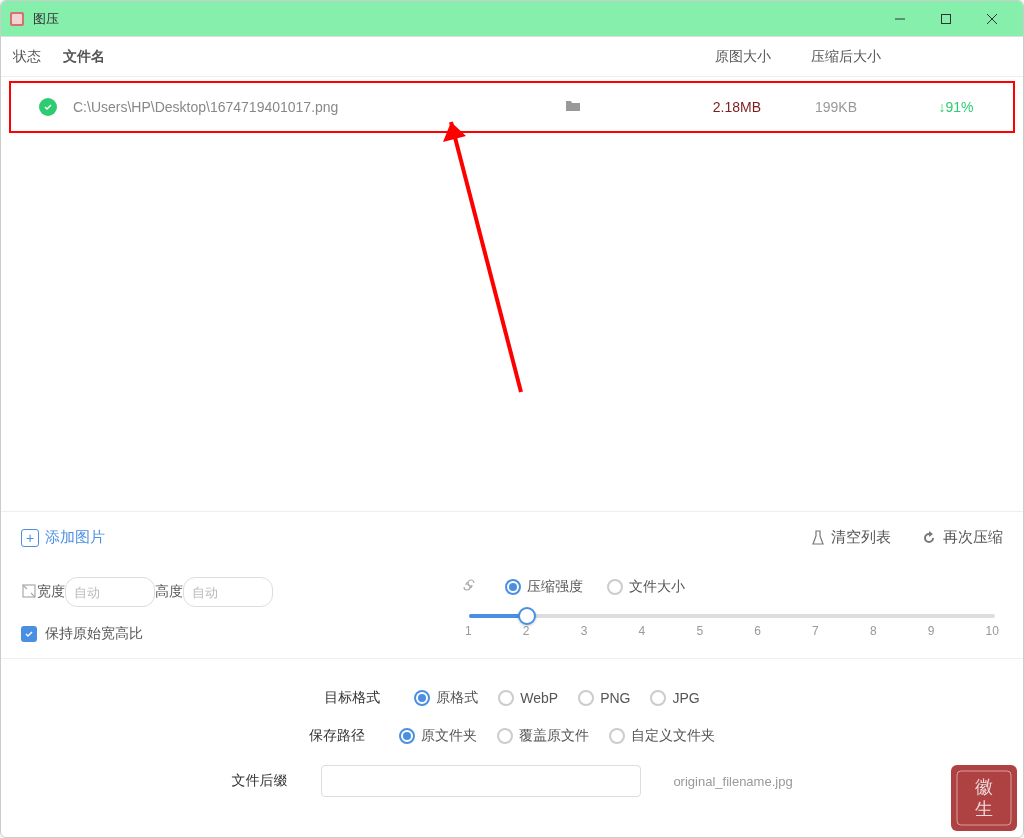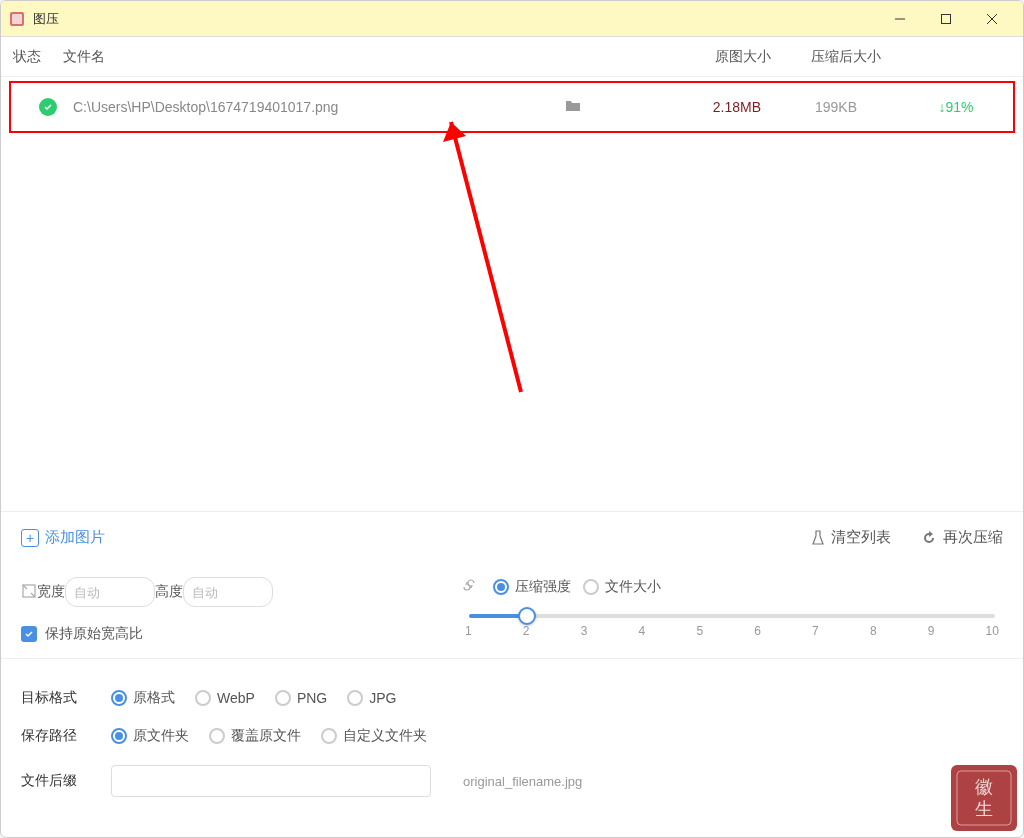--- a/index.html
+++ b/index.html
@@ -1,29 +1,29 @@
 <!DOCTYPE html>
 <html><head>
 <meta charset="utf-8">
 <style>
 * { margin: 0; padding: 0; box-sizing: border-box; font-family: "Microsoft YaHei", -apple-system, sans-serif; }
 body { background: #f5f5f5; display: flex; justify-content: center; align-items: flex-start; }
 .window { width: 1024px; height: 838px; background: #fff; border: 1px solid #ccc; border-radius: 6px; overflow: hidden; display: flex; flex-direction: column; position: relative; }
 
 
-.titlebar { height: 36px; background: #fef9c3; display: flex; align-items: center; padding: 0 8px; border-bottom: 1px solid #ddd; }
+.titlebar { height: 36px; background: #86efac; display: flex; align-items: center; padding: 0 8px; border-bottom: 1px solid #ddd; }
 .titlebar .app-icon { width: 16px; height: 16px; margin-right: 8px; }
 .titlebar .title { flex: 1; font-size: 13px; color: #333; }
 .titlebar .win-controls { display: flex; }
 .titlebar .win-btn { width: 46px; height: 36px; display: flex; align-items: center; justify-content: center; cursor: pointer; }
 
 
 .table-header { display: flex; height: 40px; align-items: center; border-bottom: 1px solid #eee; padding: 0 12px; font-size: 14px; color: #555; }
 .col-status { width: 50px; }
-.col-filename { flex: 1; }
+.col-filename { flex: 1; font-weight: bold; }
 .col-origsize { width: 150px; text-align: right; }
 .col-compressed { width: 150px; text-align: center; }
 .col-ratio { width: 90px; text-align: center; }
 
 
 .file-list { flex: 1; overflow-y: auto; position: relative; }
 .file-row { display: flex; height: 52px; align-items: center; padding: 0 12px; font-size: 14px; border: 2px solid red; margin: 4px 8px; }
 .file-row .col-status { display: flex; justify-content: center; }
 .status-check { width: 18px; height: 18px; border-radius: 50%; background: #2ecc71; display: flex; align-items: center; justify-content: center; }
 .file-row .filename { color: #888; flex: 1; display: flex; align-items: center; }
@@ -48,41 +48,41 @@
 .settings-right { flex: 1; }
 
 .dim-row { display: flex; align-items: center; font-size: 14px; color: #555; margin-bottom: 18px; }
 .dim-row .dim-icon { color: #aaa; }
 .dim-input { width: 90px; height: 30px; border: 1px solid #ddd; border-radius: 12px; padding: 0 8px; font-size: 13px; color: #999; }
 .dim-input::placeholder { color: #bbb; }
 
 .aspect-row { display: flex; align-items: center; gap: 8px; font-size: 14px; color: #555; }
 .checkbox { width: 16px; height: 16px; border-radius: 3px; background: #4a90e2; display: flex; align-items: center; justify-content: center; }
 
-.mode-row { display: flex; align-items: center; gap: 12px; font-size: 14px; color: #555; margin-bottom: 18px; }
+.mode-row { display: flex; align-items: center; gap: 24px; font-size: 14px; color: #555; margin-bottom: 18px; }
 .mode-row .chain-ic { color: #aaa; margin-right: 4px; }
 
 .radio { width: 16px; height: 16px; border: 2px solid #ccc; border-radius: 50%; display: inline-flex; align-items: center; justify-content: center; flex-shrink: 0; }
 .radio.checked { border-color: #4a90e2; }
 .radio.checked::after { content: ""; width: 8px; height: 8px; background: #4a90e2; border-radius: 50%; }
 .radio-opt { display: flex; align-items: center; gap: 6px; cursor: pointer; }
 
 
 .slider-wrap { margin-bottom: 6px; }
 .slider-track { height: 4px; background: #ddd; border-radius: 2px; position: relative; margin: 0 8px; }
 .slider-fill { height: 4px; background: #4a90e2; border-radius: 2px; position: absolute; left: 0; }
 .slider-thumb { width: 18px; height: 18px; background: #fff; border: 2px solid #4a90e2; border-radius: 50%; position: absolute; top: -7px; transform: translateX(-50%); box-shadow: 0 1px 3px rgba(0,0,0,0.2); }
 .slider-ticks { display: flex; justify-content: space-between; font-size: 12px; color: #999; margin: 6px 4px 0; }
 
 
 .collapse-row { display: flex; justify-content: center; align-items: center; height: 44px; font-size: 14px; color: #777; gap: 6px; cursor: pointer; }
 
 
 .bottom-settings { padding: 10px 20px 20px; border-top: 1px solid #eee; }
-.bs-row { display: flex; align-items: center; gap: 20px; font-size: 14px; color: #555; margin: 20px 0; }
+.bs-row { display: flex; align-items: center; gap: 20px; font-size: 14px; color: #555; margin: 20px 0; justify-content: center; }
 .bs-row .label { width: 70px; color: #333; }
 .suffix-input { height: 32px; border: 1px solid #ddd; border-radius: 4px; padding: 0 10px; font-size: 13px; width: 320px; }
 .suffix-display { color: #999; font-size: 13px; margin-left: 12px; }
 
 
 .stamp { position: absolute; right: 4px; bottom: 4px; width: 70px; height: 70px; opacity: 0.85; }
 </style>
 </head>
 <body>
 

